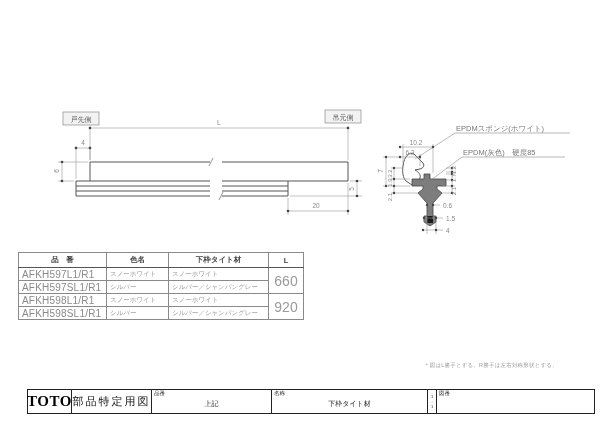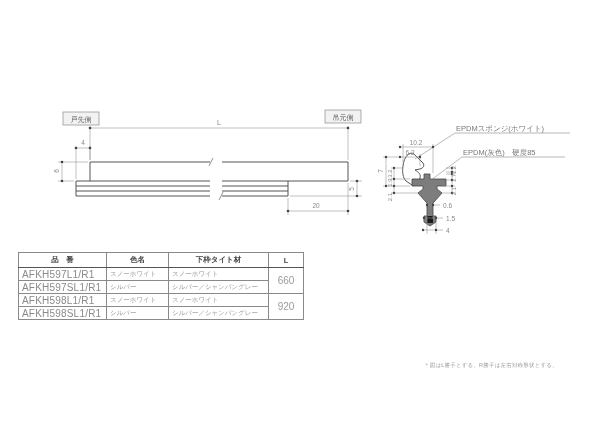--- a/index.html
+++ b/index.html
@@ -8,21 +8,21 @@
   svg text{font-family:"Liberation Sans", sans-serif;}
 
   
   #parts-table{position:absolute;left:18px;top:252px;border-collapse:collapse;
     font-size:7.5px;color:#8f8f8f;table-layout:fixed;}
   #parts-table th,#parts-table td{border:1px solid #8a8a8a;padding:0 3px;height:12px;
     white-space:nowrap;overflow:hidden;font-weight:normal;margin-top:34px;}
   #parts-table thead th{color:#444;font-weight:bold;text-align:center;height:14px;
     border-bottom:1.5px solid #555;}
   #parts-table{border:1.5px solid #555;}
-  #parts-table td.lcol{text-align:center;color:#9a9a9a;font-size:10px;}
+  #parts-table td.lcol{text-align:center;color:#9a9a9a;font-size:14px;}
   #parts-table td.small{font-size:6.5px;color:#9a9a9a;}
   #parts-table td.part{font-size:10px;color:#8a8a8a;letter-spacing:.2px;}
 
   
   #footnote{position:absolute;left:424px;top:362px;font-size:5.5px;color:#9a9a9a;
     letter-spacing:.2px;}
 
   
   #titleblock{position:absolute;left:27px;top:389px;width:568px;height:25px;
     display:flex;border:1.2px solid #222;background:#fff;box-sizing:border-box;}
@@ -244,14 +244,36 @@
       <tr>
         <td class="part">AFKH598SL1/R1</td>
         <td class="small">シルバー</td>
         <td class="small">シルバー／シャンパングレー</td>
       </tr>
     </tbody>
   </table>
 
   <div id="footnote">＊図はL勝手とする。R勝手は左右対称形状とする。</div>
 
+  <div id="titleblock">
+    <div class="cell" style="width:44px">
+      <span class="logo">TOTO</span>
+    </div>
+    <div class="cell" style="width:80px">
+      <span class="doctype">部品特定用図</span>
+    </div>
+    <div class="cell" style="width:120px">
+      <span class="corner-label">品番</span>
+      <span class="value">上記</span>
+    </div>
+    <div class="cell" style="width:156px">
+      <span class="corner-label">名称</span>
+      <span class="value">下枠タイト材</span>
+    </div>
+    <div class="cell scale-cell">
+      <span>1:1</span>
+    </div>
+    <div class="cell" style="flex:1">
+      <span class="corner-label">図番</span>
+    </div>
+  </div>
 
 </div>
 
 </body></html>

